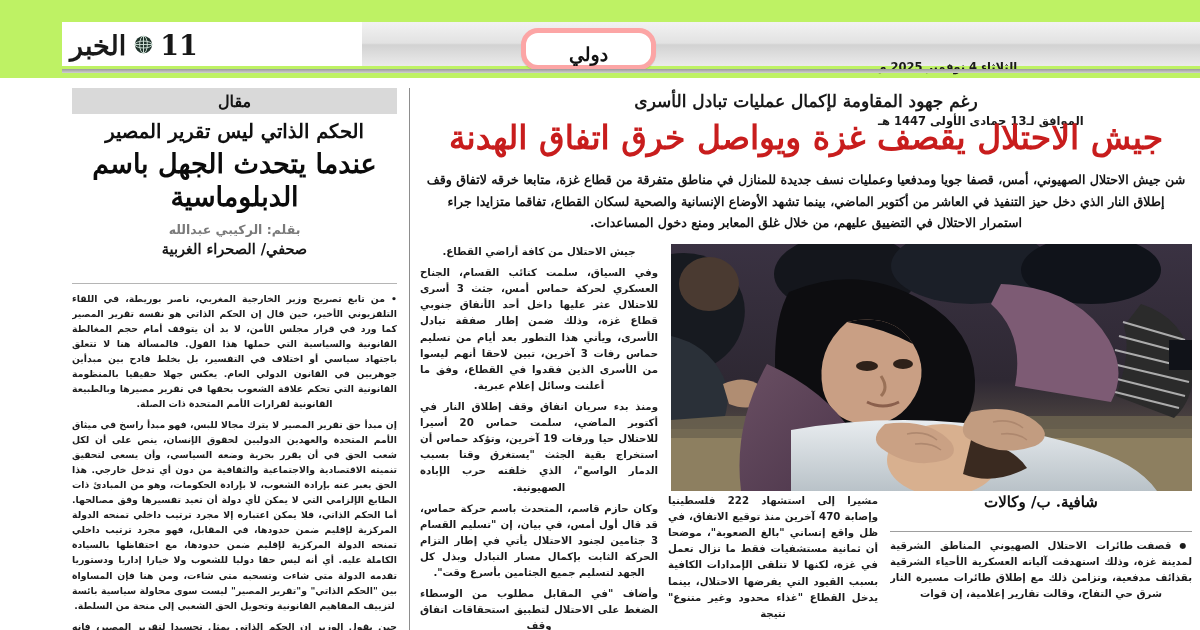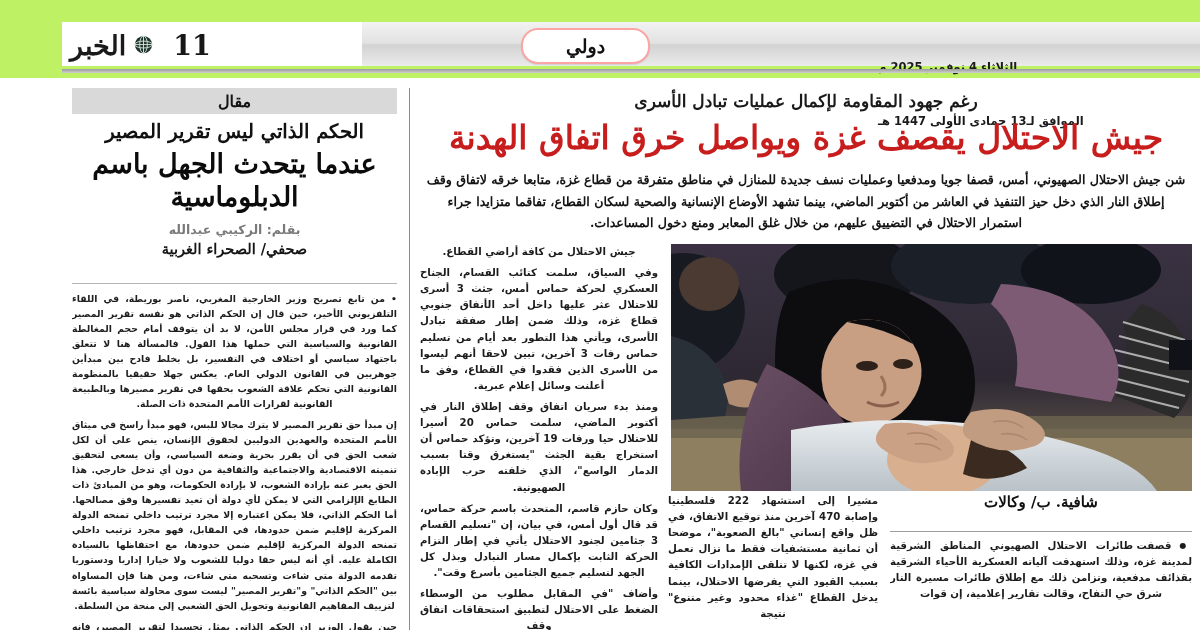--- a/index.html
+++ b/index.html
@@ -27,29 +27,29 @@
     position:absolute;left:70px;top:24px;height:42px;display:flex;align-items:center;gap:6px;
     direction:rtl;
   }
   .globe-icon{width:23px;height:23px;flex:0 0 auto;display:block;}
   .logo-text{
     font-family:"DejaVu Serif","Liberation Serif",serif;
     font-size:27px;font-weight:700;color:#1a1a1a;letter-spacing:0;line-height:1;
     white-space:nowrap;
   }
   .page-number{
-    position:absolute;left:169px;top:26px;width:46px;height:38px;
+    position:absolute;left:156px;top:26px;width:46px;height:38px;
     display:flex;align-items:center;justify-content:center;
     font-family:"DejaVu Serif","Liberation Serif",serif;
     font-size:27px;font-weight:700;color:#171717;
   }
   .section-pill{
     position:absolute;left:521px;top:28px;width:125px;height:32px;border-radius:17px;
-    background:#fff;border:2px solid #fca5a5;
-    display:flex;align-items:center;justify-content:center;
+    background:#fff;border:5px solid #fca5a5;
+    display:flex;align-items:flex-end;justify-content:center;
     box-shadow:0 1px 1px rgba(0,0,0,.10);
   }
   .section-pill span{
     font-family:"DejaVu Serif","Liberation Serif",serif;
     font-size:19px;font-weight:700;color:#111;
   }
   .date-block{
     position:absolute;right:10px;top:23px;width:320px;text-align:left;
     direction:rtl;line-height:1.55;
   }

